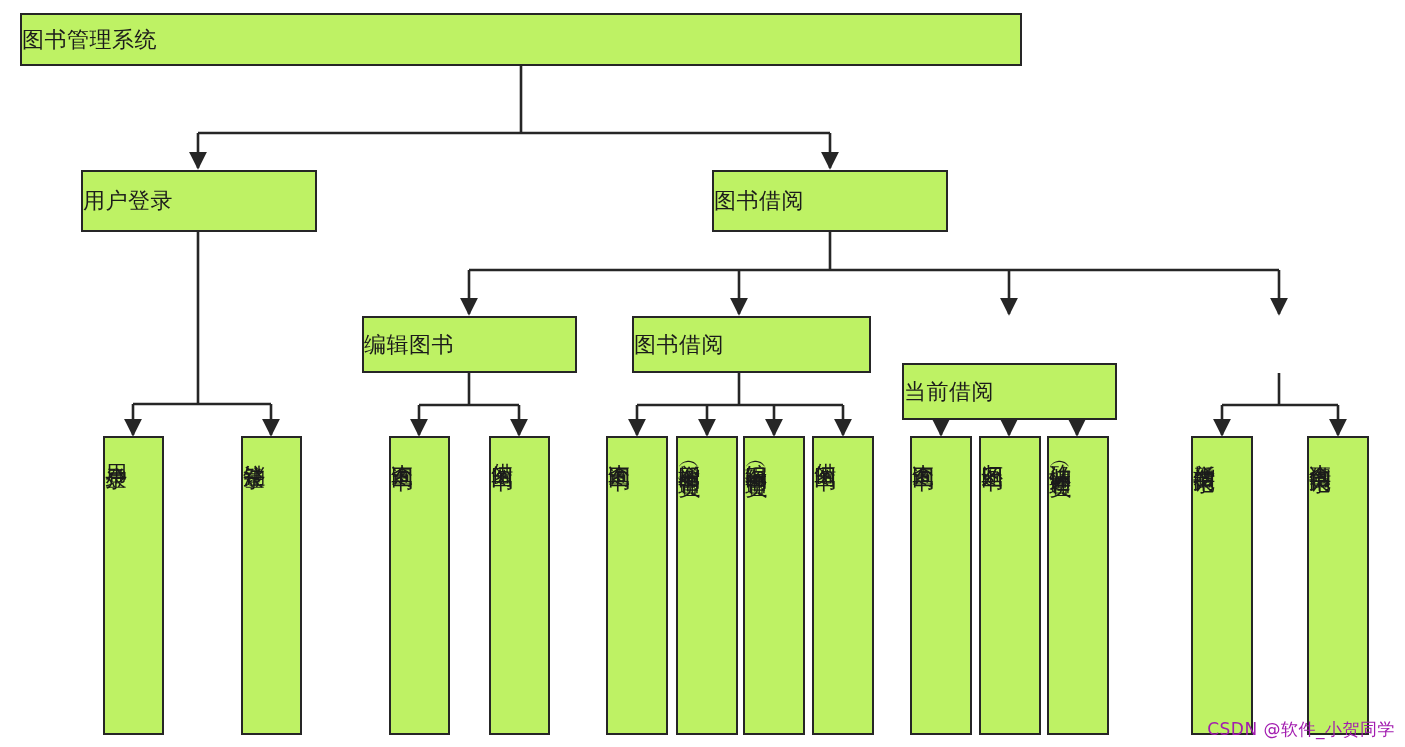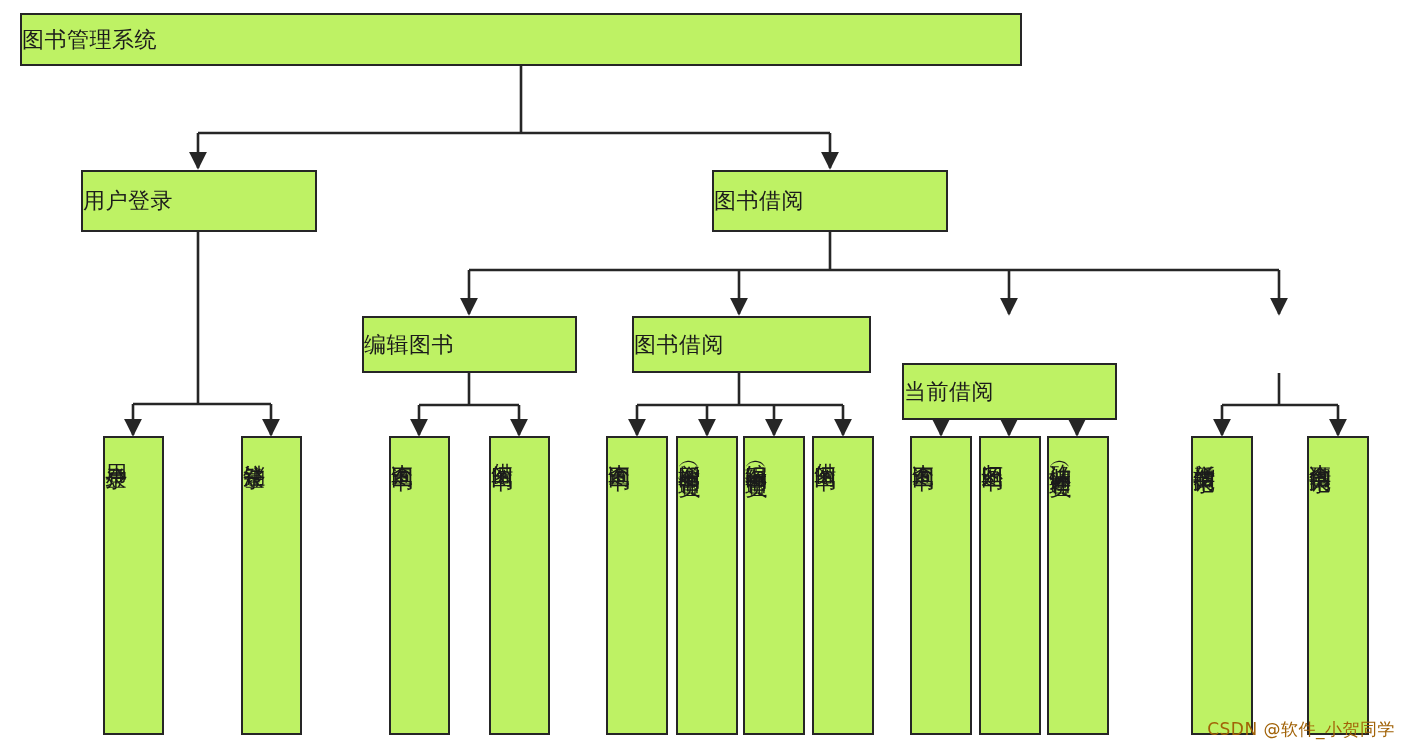--- a/index.html
+++ b/index.html
@@ -57,21 +57,21 @@
     max-height:285px;
   }
   .node.v.tall .label{
     max-height:290px;
   }
   #watermark{
     position:absolute;
     right:10px;
     bottom:6px;
     font-size:17px;
-    color:#a16207;
+    color:#a21caf;
     letter-spacing:0.5px;
     z-index:6;
     white-space:nowrap;
   }
 </style>
 </head>
 <body>
 
 <div id="canvas">
 

